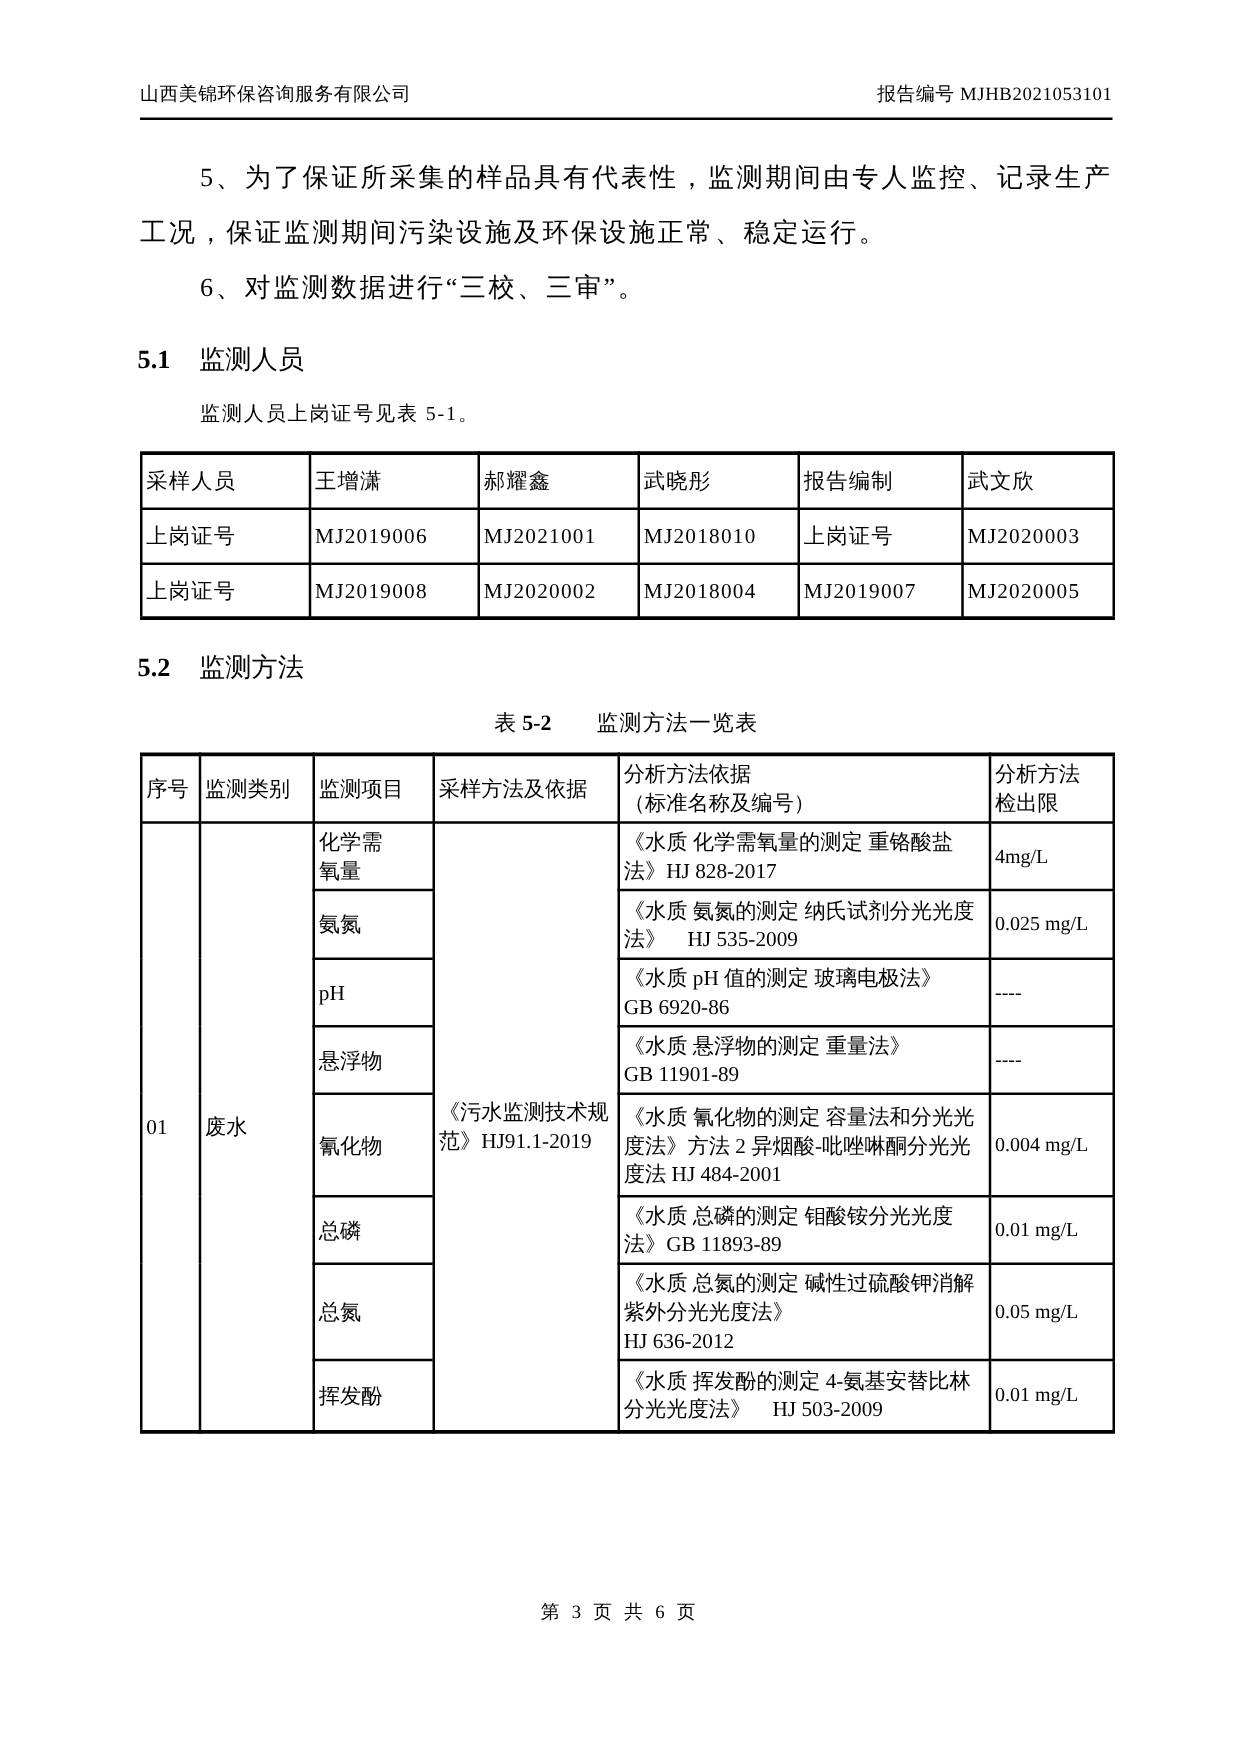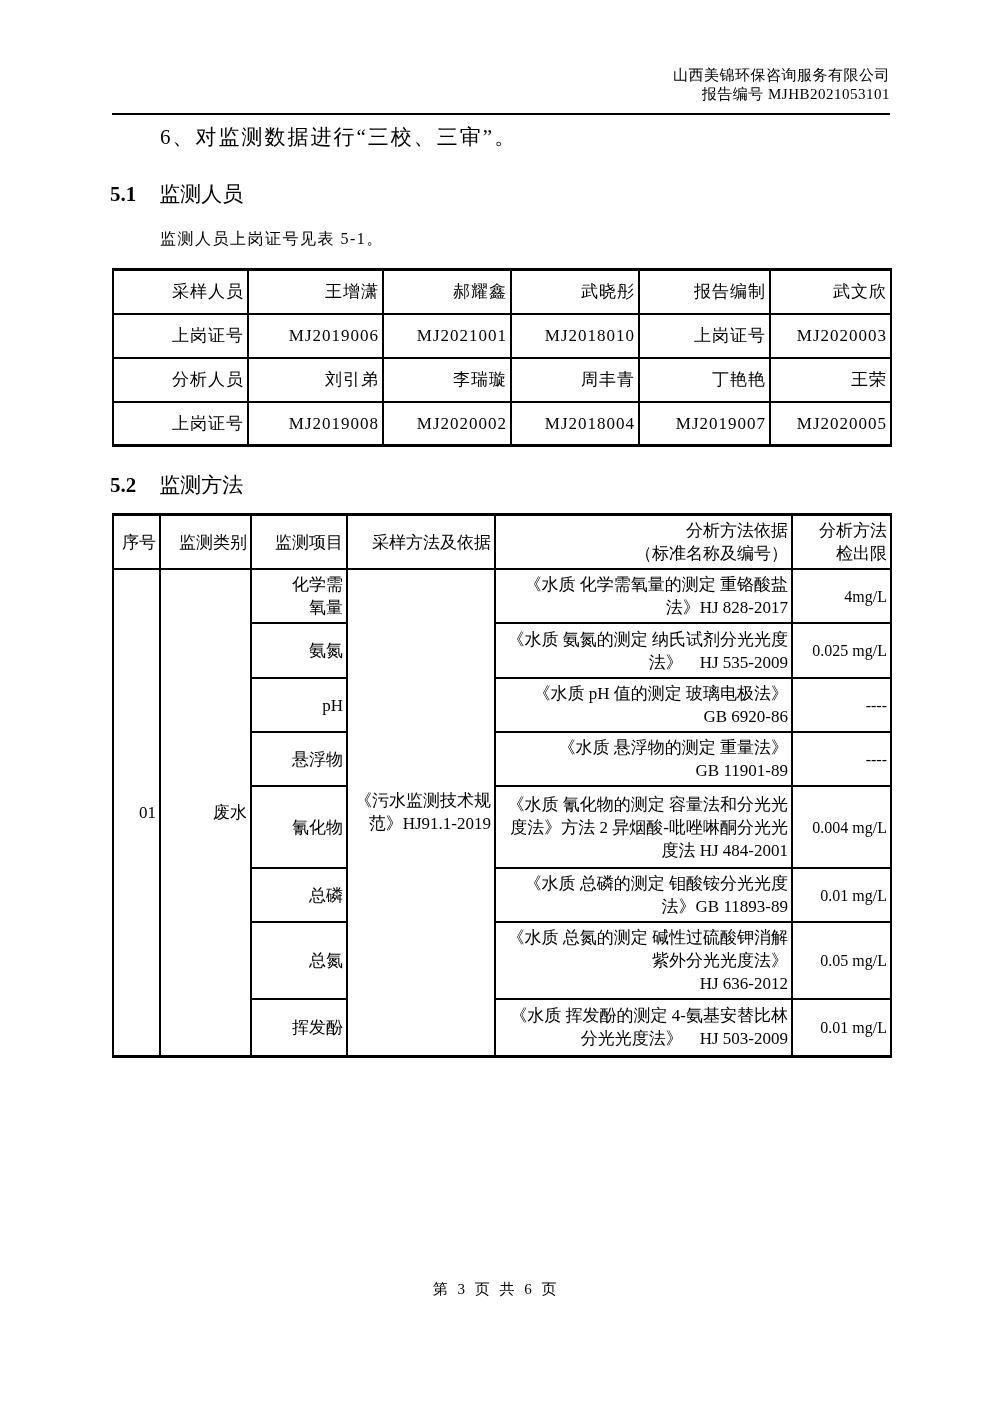--- a/index.html
+++ b/index.html
@@ -20,21 +20,20 @@
     width: 778px;
   }
   
   .header-row {
     display: flex;
     justify-content: space-between;
     align-items: flex-end;
     padding-top: 66px;
     font-size: 15px;
     letter-spacing: 0.5px;
-    flex-direction: column;
   }
   .header-rule {
     margin-top: 9px;
     border-top: 2.5px solid #000;
     height: 0;
   }
   
   .para {
     font-size: 21px;
     line-height: 44px;
@@ -70,21 +69,21 @@
   .caption .cap-title { margin-left: 36px; letter-spacing: 1px; }
   
   table {
     border-collapse: collapse;
     width: 778px;
     table-layout: fixed;
     margin-top: 6px;
   }
   td, th {
     border: 2px solid #000;
-    text-align: right;
+    text-align: left;
     vertical-align: middle;
     font-weight: 400;
     font-size: 17px;
     line-height: 23px;
     padding: 3px 3px;
     overflow: hidden;
   }
   .t1 { border-top: 3.5px solid #000; border-bottom: 3.5px solid #000; }
   .t1 td { height: 44px; letter-spacing: 1px; }
   .t2 { border-top: 3.5px solid #000; border-bottom: 3.5px solid #000; padding-left: 20px; }
@@ -115,20 +114,21 @@
 
 <div class="page">
   <div class="content">
 
     <div class="header-row">
       <span>山西美锦环保咨询服务有限公司</span>
       <span>报告编号 MJHB2021053101</span>
     </div>
     <div class="header-rule"></div>
 
+    <p class="para first">5、为了保证所采集的样品具有代表性，监测期间由专人监控、记录生产工况，保证监测期间污染设施及环保设施正常、稳定运行。</p>
     <p class="para">6、对监测数据进行“三校、三审”。</p>
 
     <div class="sec-heading">
       <span class="sec-num">5.1</span><span>监测人员</span>
     </div>
     <div class="body-line">监测人员上岗证号见表 5-1。</div>
 
 
     <table class="t1">
       <colgroup>
@@ -150,42 +150,37 @@
         </tr>
         <tr>
           <td>上岗证号</td>
           <td>MJ2019006</td>
           <td>MJ2021001</td>
           <td>MJ2018010</td>
           <td>上岗证号</td>
           <td>MJ2020003</td>
         </tr>
         <tr>
-          <td>分析人员</td>
-          <td>刘引弟</td>
-          <td>李瑞璇</td>
-          <td>周丰青</td>
-          <td>丁艳艳</td>
-          <td>王荣</td>
-        </tr>
-        <tr>
           <td>上岗证号</td>
           <td>MJ2019008</td>
           <td>MJ2020002</td>
           <td>MJ2018004</td>
           <td>MJ2019007</td>
           <td>MJ2020005</td>
         </tr>
       </tbody>
     </table>
 
     <div class="sec-heading" style="margin-top:16px;">
       <span class="sec-num">5.2</span><span>监测方法</span>
     </div>
 
+    <div class="caption">
+      <span class="cap-prefix">表</span><span class="cap-num">5-2</span><span class="cap-title">监测方法一览表</span>
+    </div>
 
     <table class="t2">
       <colgroup>
         <col style="width:47px">
           <col style="width:91px">
           <col style="width:96px">
           <col style="width:148px">
           <col style="width:297px">
           <col style="width:99px">
       </colgroup>

